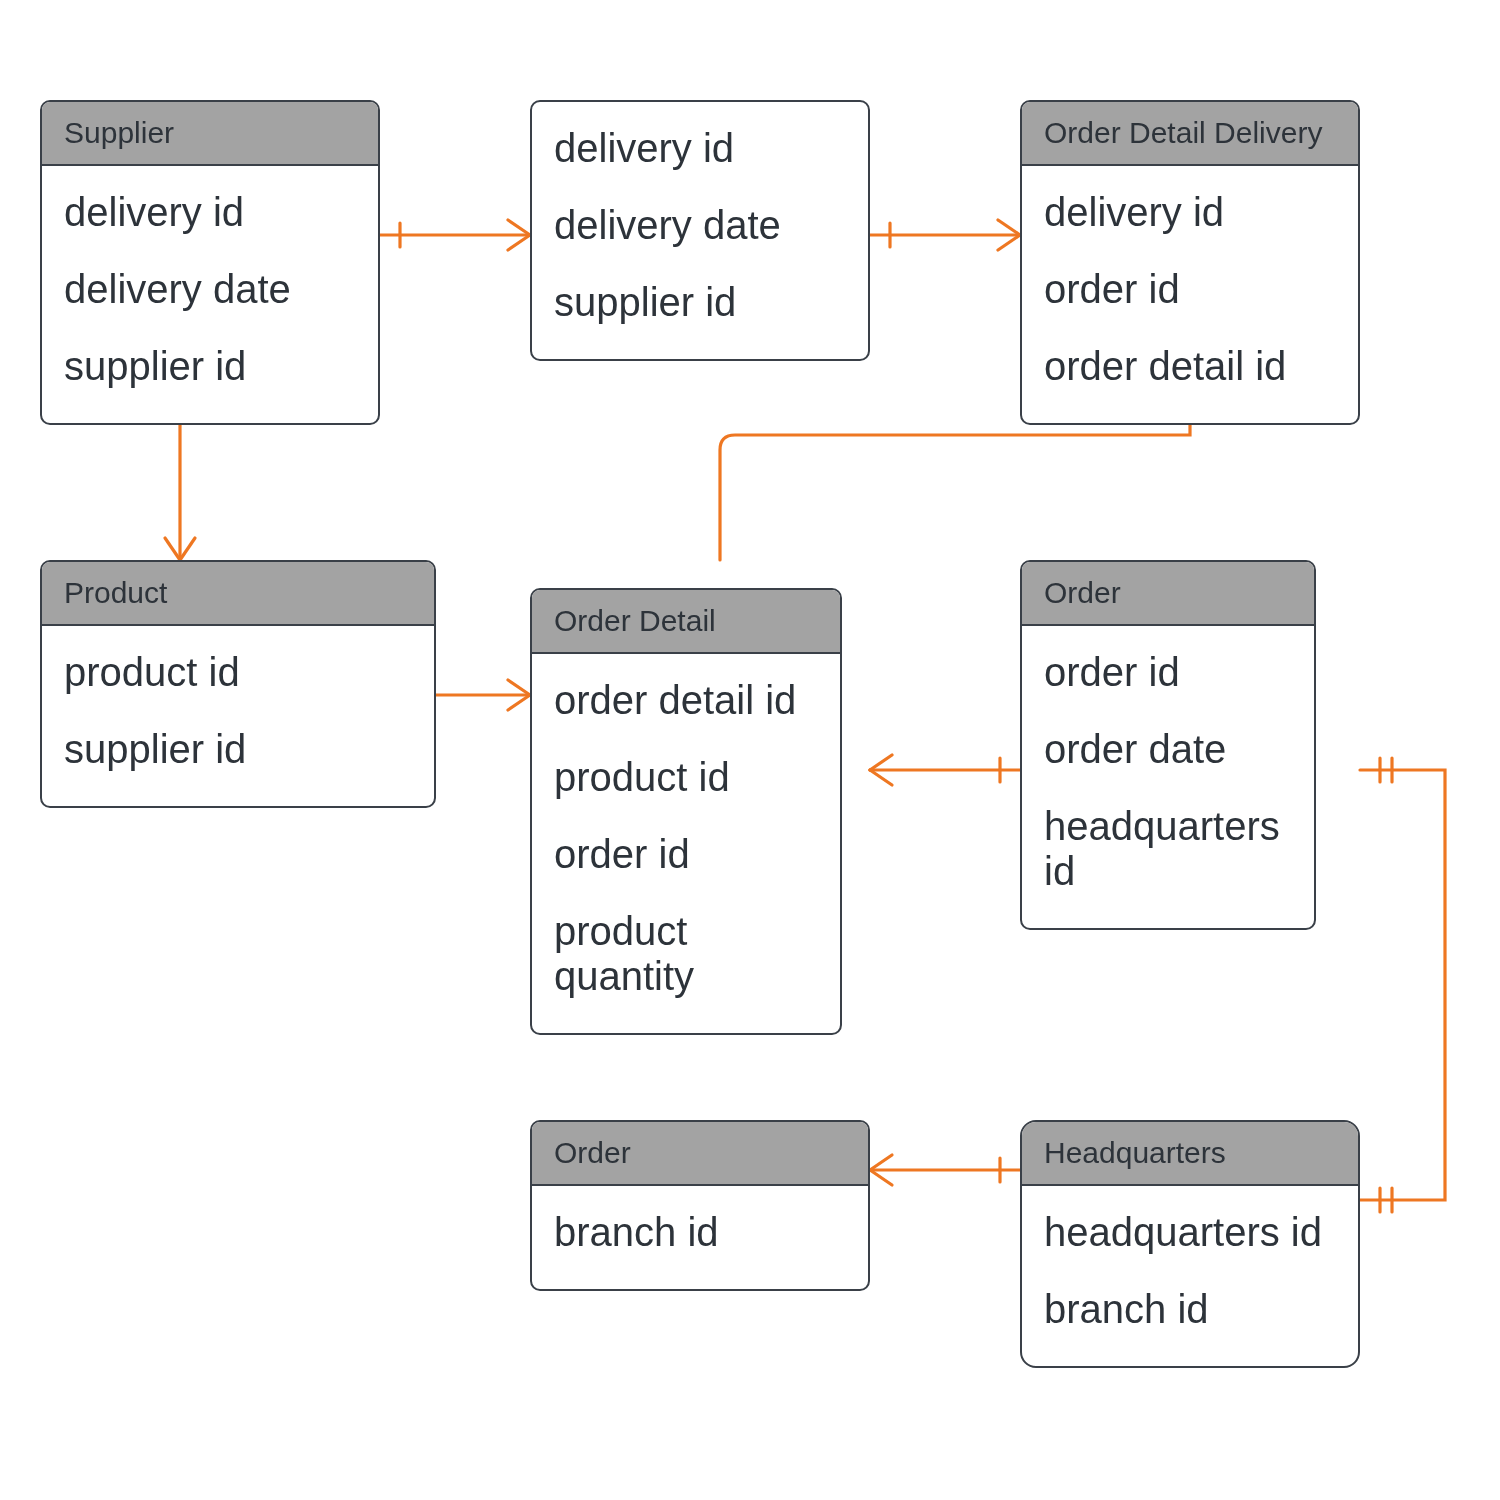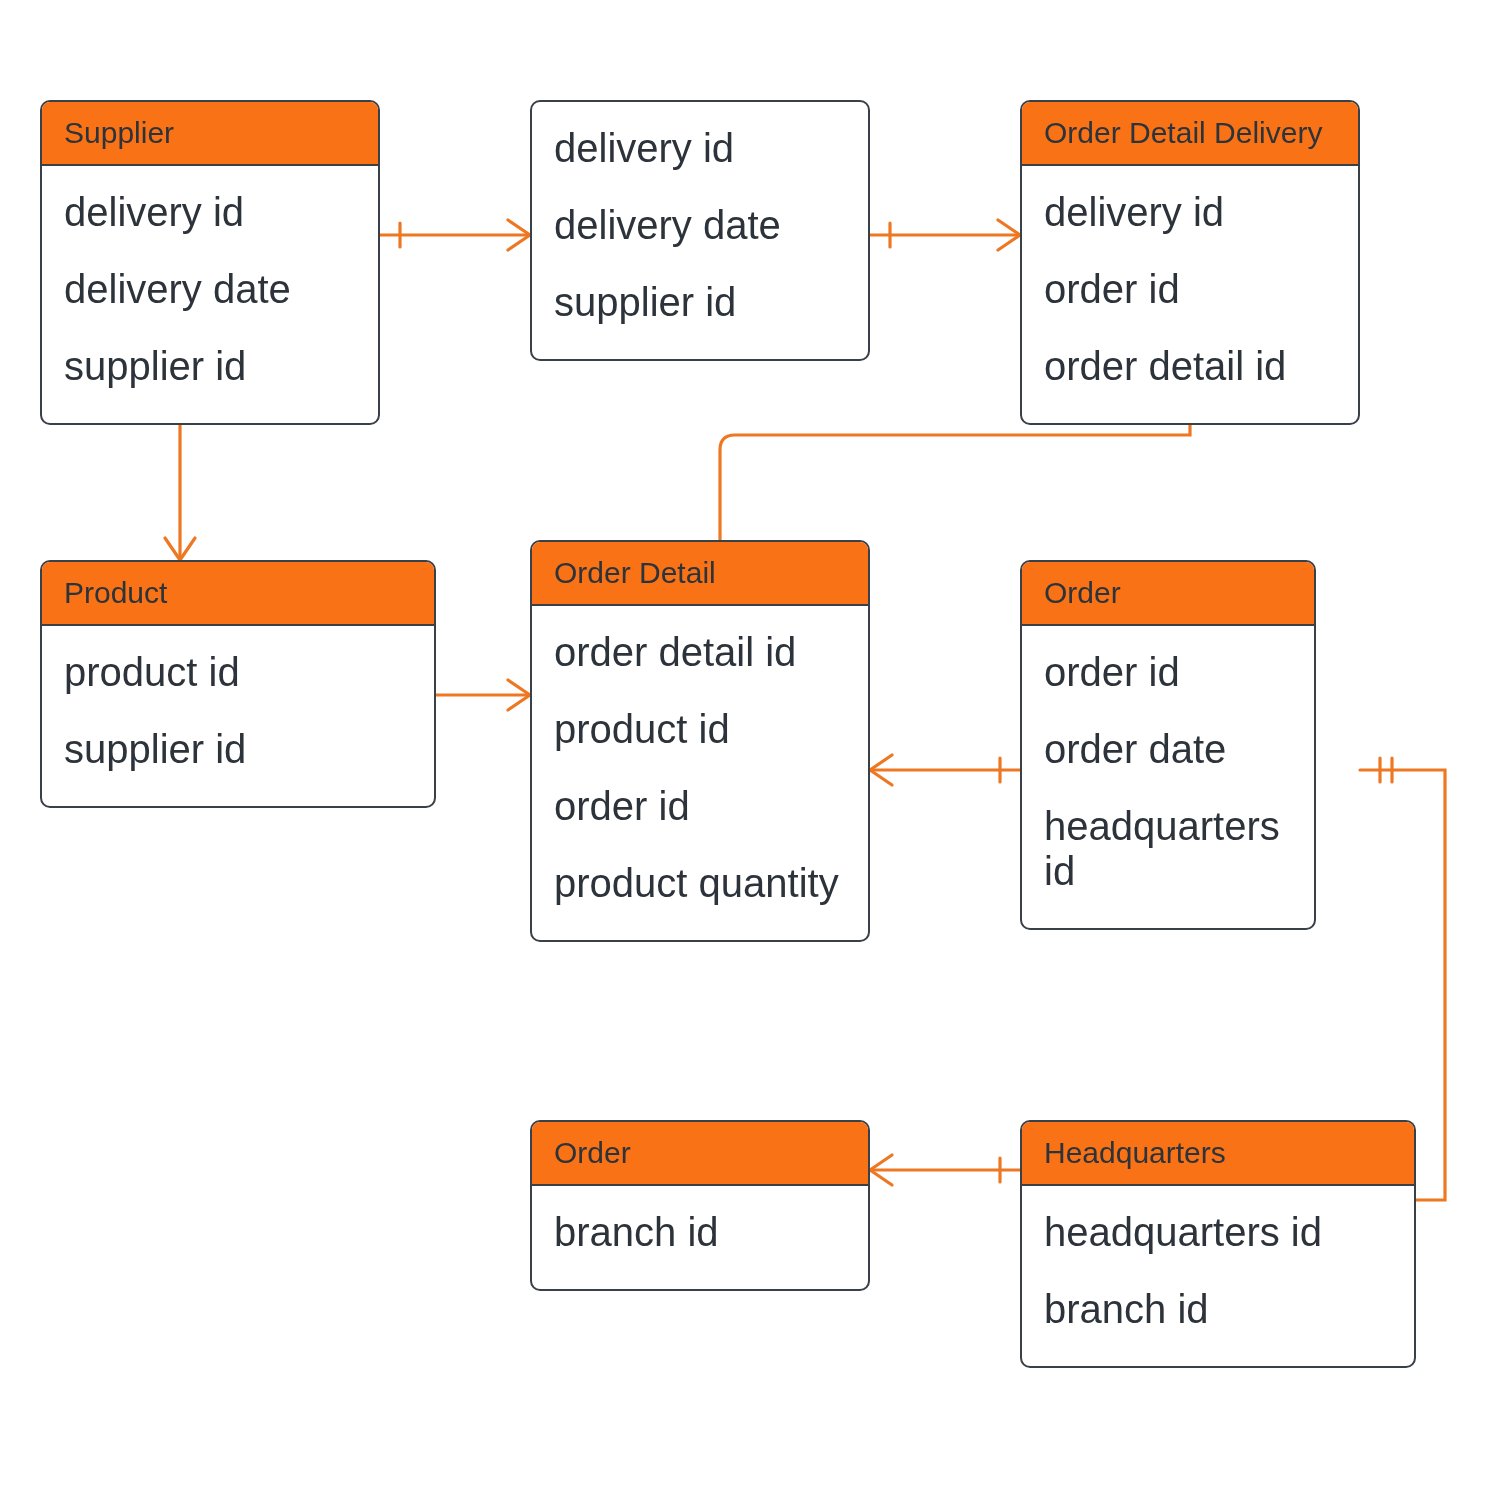--- a/index.html
+++ b/index.html
@@ -25,21 +25,21 @@
   }
   .entity {
     position: absolute;
     border: 2.5px solid #3a4048;
     border-radius: 10px;
     background: #ffffff;
     box-sizing: border-box;
     overflow: hidden;
   }
   .entity-header {
-    background: #f97316;
+    background: #a3a3a3;
     border-bottom: 2.5px solid #3a4048;
     padding: 14px 22px;
     font-size: 30px;
     font-weight: 500;
     color: #2d333a;
     box-sizing: border-box;
   }
   .entity-body {
     padding: 8px 22px 18px 22px;
   }
@@ -137,21 +137,21 @@
 </div>
 
 <div class="entity" style="left:40px; top:560px; width:396px;">
   <div class="entity-header">Product</div>
   <div class="entity-body">
     <div class="attr">product id</div>
     <div class="attr">supplier id</div>
   </div>
 </div>
 
-<div class="entity" style="left:530px; top:540px; width:340px;">
+<div class="entity" style="left:530px; top:588px; width:312px;">
   <div class="entity-header">Order Detail</div>
   <div class="entity-body">
     <div class="attr">order detail id</div>
     <div class="attr">product id</div>
     <div class="attr">order id</div>
     <div class="attr">product quantity</div>
   </div>
 </div>
 
 <div class="entity" style="left:1020px; top:560px; width:296px;">
@@ -163,21 +163,21 @@
   </div>
 </div>
 
 <div class="entity" style="left:530px; top:1120px; width:340px;">
   <div class="entity-header">Order</div>
   <div class="entity-body">
     <div class="attr">branch id</div>
   </div>
 </div>
 
-<div class="entity" style="left:1020px; top:1120px; width:396px;">
+<div class="entity" style="left:1020px; top:1120px; width:340px;border-radius:16px;">
   <div class="entity-header">Headquarters</div>
   <div class="entity-body">
     <div class="attr">headquarters id</div>
     <div class="attr">branch id</div>
   </div>
 </div>
 
 </div>
 
 </body></html>

